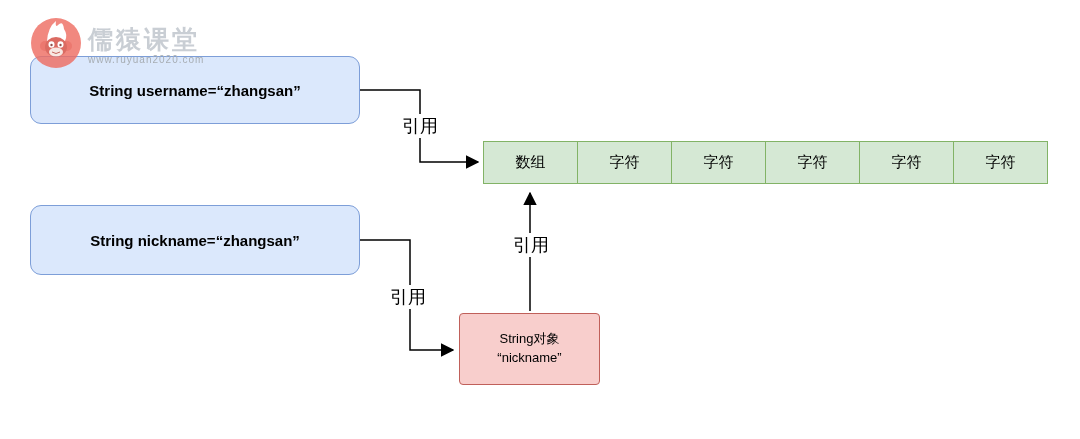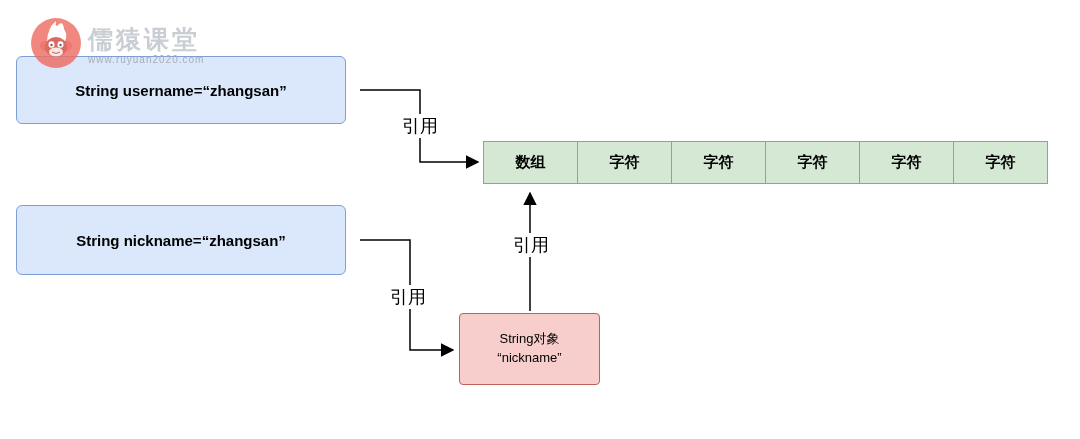--- a/index.html
+++ b/index.html
@@ -20,33 +20,33 @@
   .wm-title {
     font-size: 25px; font-weight: 700; letter-spacing: 3px;
     color: #c9ced4; line-height: 1.05; margin-top: 12px;
   }
   .wm-url { font-size: 10px; color: #a7adb3; letter-spacing: 1px; margin-top: 2px; }
 
   
   .node { position: absolute; display: flex; align-items: center; justify-content: center; text-align: center; box-sizing: border-box; }
 
   .blue-box {
-    left: 16px; width: 330px; height: 68px;
-    background: #dbe8fc; border: 1px solid #7d9ed8; border-radius: 6px;
+    left: 30px; width: 330px; height: 68px;
+    background: #dbe8fc; border: 1px solid #7d9ed8; border-radius: 11px;
     font-size: 15px; font-weight: 700;
   }
   #username-box { top: 56px; }
   #nickname-box { top: 205px; height: 70px; }
 
   .array { position: absolute; left: 483px; top: 141px; height: 43px; display: flex; }
   .array-cell {
     width: 95px; height: 43px; box-sizing: border-box;
     background: #d5e8d4; border: 1px solid #82b366;
     display: flex; align-items: center; justify-content: center;
-    font-size: 15px; font-weight: 700;
+    font-size: 15px; font-weight: 400;
   }
   .array-cell + .array-cell { margin-left: -1px; text-align: right; }
 
   .object-box {
     left: 459px; top: 313px; width: 141px; height: 72px;
     background: #f8cecc; border: 1px solid #c0605a; border-radius: 4px;
     font-size: 13px; font-weight: 400; line-height: 1.45;
   }
 
   

